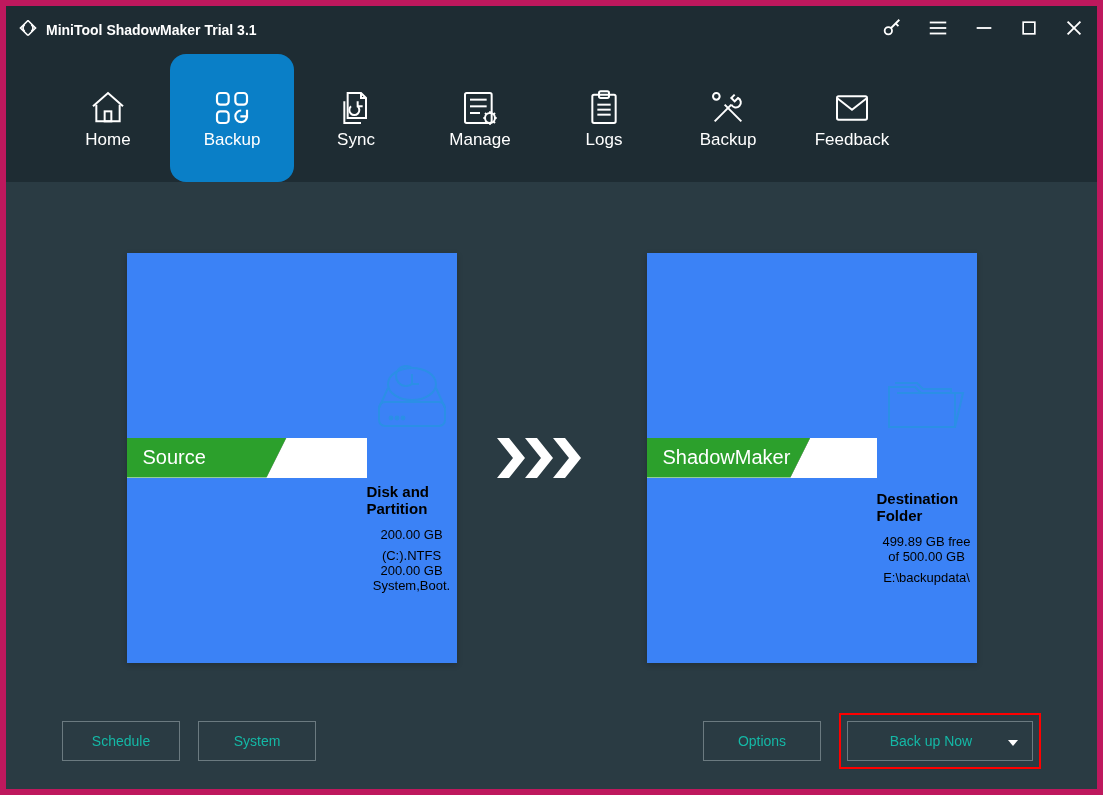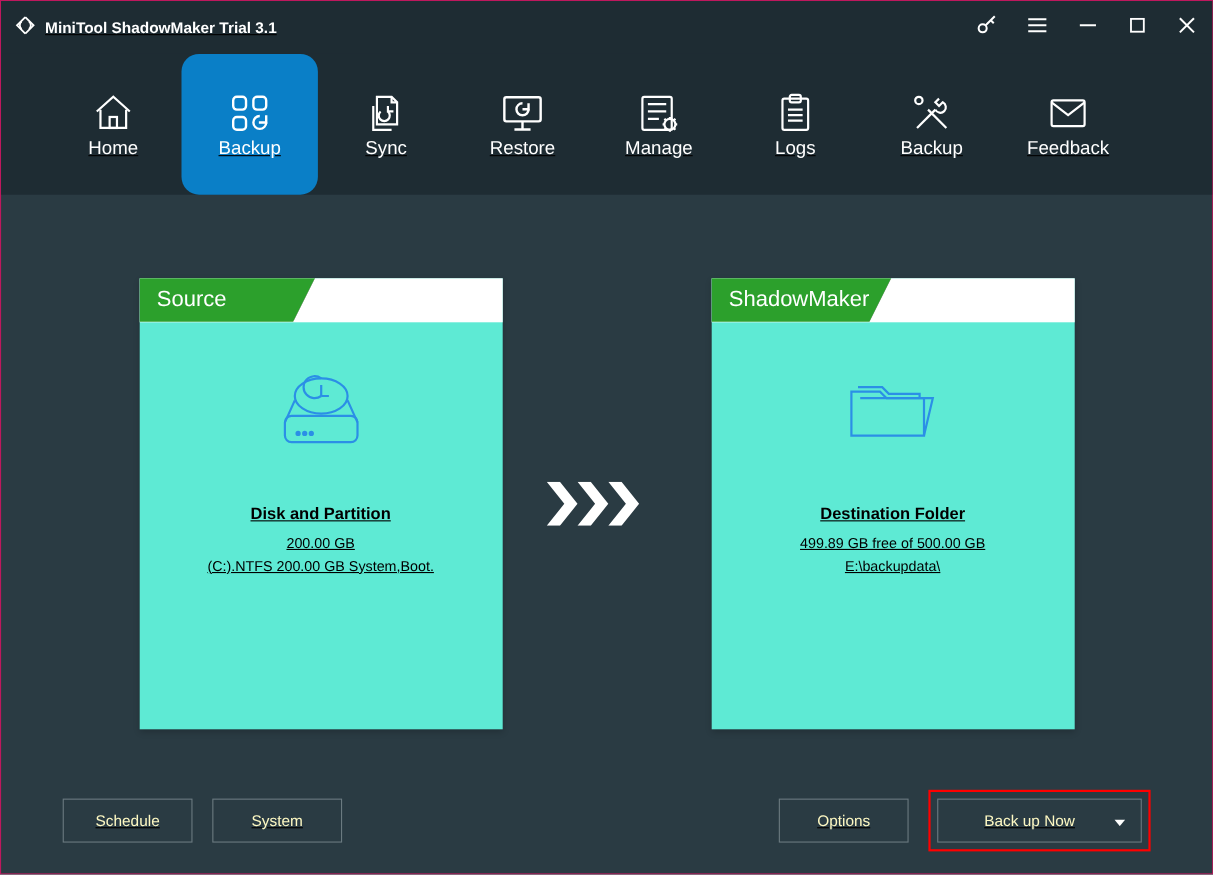--- a/index.html
+++ b/index.html
@@ -9,22 +9,21 @@
     width: 1103px;
     height: 795px;
     overflow: hidden;
   }
   .app {
     width: 1103px;
     height: 795px;
     background: #2a3b43;
     display: flex;
     flex-direction: column;
-    border: 1px solid #be185d;
-    text-decoration: underline;
+    border: 6px solid #be185d;
   }
   
   .titlebar {
     height: 48px;
     background: #1e2c33;
     display: flex;
     align-items: center;
     padding: 0 12px;
     color: #fff;
   }
@@ -58,24 +57,24 @@
     flex: 1;
     display: flex;
     align-items: center;
     justify-content: center;
     gap: 40px;
     padding: 40px 60px 0 60px;
   }
   .card {
     width: 330px;
     height: 410px;
-    background: #5eead4;
+    background: #3b82f6;
     position: relative;
     display: flex;
-    flex-direction: column;
+    flex-direction: row;
     align-items: center;
     cursor: pointer;
     box-shadow: 0 2px 6px rgba(0,0,0,0.2);
   }
   .card-header {
     height: 40px;
     width: 100%;
     position: relative;
     background: #fff;
   }
@@ -119,21 +118,21 @@
     display: flex;
     align-items: center;
     padding: 0 56px;
     gap: 18px;
   }
   .btn {
     height: 40px;
     min-width: 118px;
     border: 1px solid #6b7a80;
     background: transparent;
-    color: #fef9c3;
+    color: #14b8a6;
     font-size: 14px;
     display: flex;
     align-items: center;
     justify-content: center;
     cursor: pointer;
     padding: 0 18px;
   }
   .bottombar .spacer { flex: 1; }
   .backup-wrap {
     border: 2px solid #ff0000;
@@ -225,32 +224,20 @@
       <span class="nav-icon">
         <svg width="40" height="40" viewBox="0 0 24 24" fill="none" stroke="#fff" stroke-width="1.2">
           <path d="M7 3 H15 L18 6 V18 H7 Z"></path>
             <path d="M15 3 V6 H18"></path>
           <path d="M5 8 V21 H15"></path>
             <path d="M9 11 A3 3 0 1 0 13 11"></path>
             <polyline points="13,8 13,11 16,11"></polyline>
         </svg>
       </span>
       <span class="nav-label">Sync</span>
-    </div>
-    <div class="nav-item">
-      <span class="nav-icon">
-        <svg width="44" height="44" viewBox="0 0 24 24" fill="none" stroke="#fff" stroke-width="1.2">
-          <rect x="3" y="4" width="18" height="12" rx="1"></rect>
-            <line x1="8" y1="20" x2="16" y2="20"></line>
-            <line x1="12" y1="16" x2="12" y2="20"></line>
-          <path d="M15 10 A3 3 0 1 1 12 7"></path>
-            <polyline points="15,7 15,10 12,10"></polyline>
-        </svg>
-      </span>
-      <span class="nav-label">Restore</span>
     </div>
     <div class="nav-item">
       <span class="nav-icon">
         <svg width="40" height="40" viewBox="0 0 24 24" fill="none" stroke="#fff" stroke-width="1.2">
           <rect x="3" y="3" width="16" height="18" rx="1"></rect>
             <line x1="6" y1="7" x2="16" y2="7"></line>
             <line x1="6" y1="11" x2="16" y2="11"></line>
             <line x1="6" y1="15" x2="12" y2="15"></line>
           <circle cx="18" cy="18" r="3"></circle>
             <path d="M18 15v-1M18 22v-1M21 18h1M14 18h1M20 16l1-1M15 21l1-1M20 20l1 1M15 15l1 1"></path>

